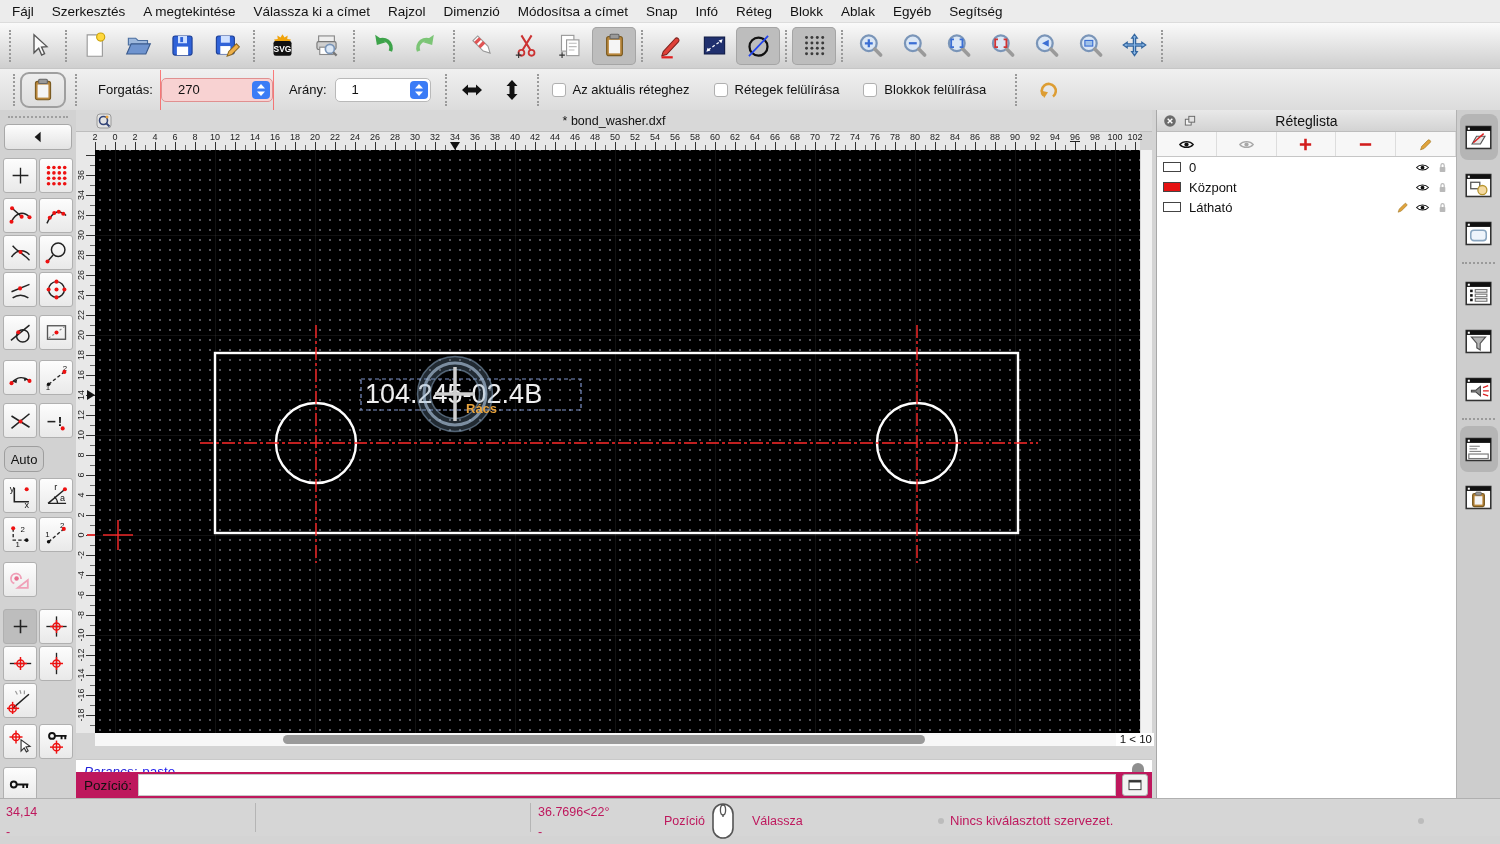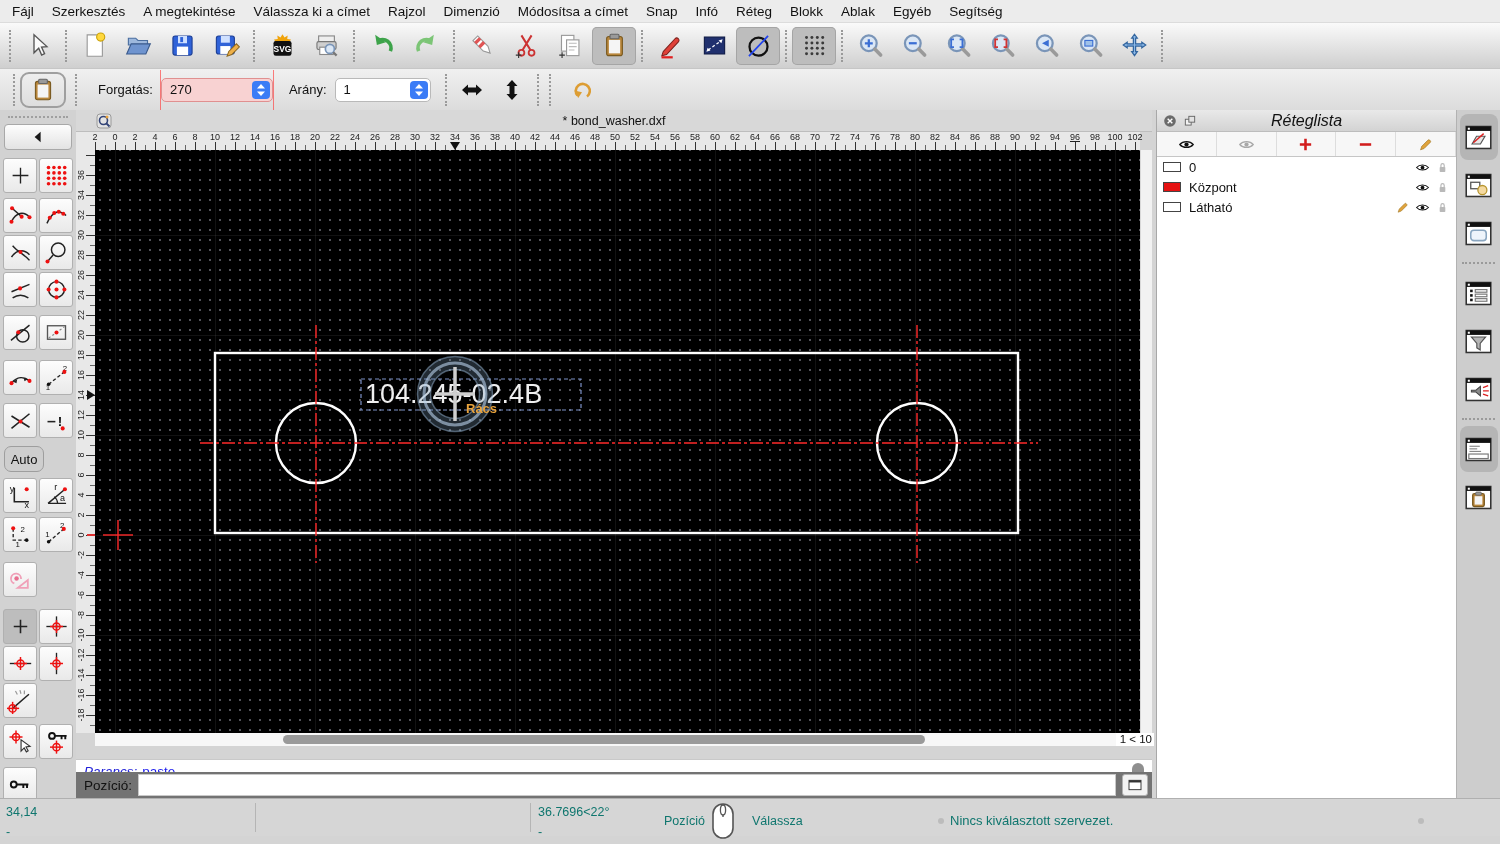--- a/index.html
+++ b/index.html
@@ -17,21 +17,21 @@
   .tb-btn svg{width:27px;height:27px;}
   .tb-btn.active{background:#bdbdbd;box-shadow:inset 0 0 0 1px #a5a5a5;}
   .tb-sep{height:32px;border-left:2px dotted #9a9a9a;margin:0 5px;}
 
   
   #toolbar2{position:absolute;left:0;top:68px;width:1500px;height:42px;background:linear-gradient(#f0f0f0,#dcdcdc);border-top:1px solid #c6c6c6;display:flex;align-items:center;padding-left:8px;font-size:13px;color:#111;}
   .big-btn{width:46px;height:36px;border:2px solid #9f9f9f;border-radius:9px;display:flex;align-items:center;justify-content:center;margin-right:4px;}
   .big-btn svg{width:26px;height:26px;}
   .opt-label{margin:0 8px 0 16px;}
   .field{position:relative;height:24px;border-radius:5px;border:1px solid #b9b9b9;background:#fff;}
-  .field .val{display:block;font-size:13px;line-height:22px;padding:0 22px 0 8px;}
+  .field .val{display:block;font-size:13px;line-height:22px;padding:0 22px 0 16px;}
   .field.pink{background:#f8d2d2;border-color:#e09090;}
   .fieldwrap{position:relative;}
   .guide-v{position:absolute;width:1px;top:-8px;bottom:-8px;background:rgba(255,60,60,.65);}
   .stepper{position:absolute;right:2px;top:2px;width:18px;height:18px;background:#3b7cf6;border-radius:4px;display:flex;align-items:center;justify-content:center;}
   .stepper svg{width:10px;height:14px;}
   .flip-btn{width:40px;height:36px;display:flex;align-items:center;justify-content:center;}
   .flip-btn svg{width:24px;height:24px;}
   .chk{display:flex;align-items:center;margin-right:24px;font-size:13px;}
   .chk .box{width:14px;height:14px;background:#fff;border:1px solid #b0b0b0;border-radius:3px;margin-right:7px;}
 
@@ -80,48 +80,48 @@
   #hscroll{position:absolute;left:95px;top:733px;width:1025px;height:13px;background:#f7f7f7;}
   #hscroll .thumb{position:absolute;left:188px;top:2px;width:642px;height:9px;background:#9a9a9a;border-radius:5px;}
   #scorner{position:absolute;left:1140px;top:733px;width:12px;height:13px;background:#cfcfcf;}
   #gridinfo{position:absolute;left:1116px;top:733px;width:38px;height:13px;background:#fff;font-size:11.5px;line-height:13px;text-align:right;padding-right:2px;color:#111;}
 
   
   #cmdrow{position:absolute;left:76px;top:747px;width:1076px;height:24px;background:#fff;border-top:1px solid #c9c9c9;border-bottom:1px solid #c9c9c9;font-size:13.5px;line-height:23px;padding-left:8px;margin-top:12px;}
   #cmdrow .prompt{color:#2323d8;font-style:italic;}
   #cmdrow .cmd{color:#2323ee;margin-left:5px;}
   #cmdrow .mini-thumb{position:absolute;right:8px;top:3px;width:12px;height:18px;background:#8f8f8f;border-radius:6px;}
-  #posrow{position:absolute;left:76px;top:772px;width:1076px;height:26px;background:#737373;display:flex;align-items:center;}
+  #posrow{position:absolute;left:76px;top:772px;width:1076px;height:26px;background:#be185d;display:flex;align-items:center;}
   #posrow .plabel{font-size:13.5px;margin:0 6px 0 8px;color:#111;}
   #posrow .pos-input{flex:1;height:22px;background:#fff;border:1px solid #c9c9c9;}
   #posrow .cmd-toggle{width:26px;height:22px;background:#f2f2f2;border:1px solid #b0b0b0;border-radius:3px;margin:0 4px 0 6px;display:flex;align-items:center;justify-content:center;}
   #posrow .cmd-toggle svg{width:18px;height:16px;}
 
   
   #rightpanel{position:absolute;left:1156px;top:110px;width:300px;height:688px;background:#fff;border-left:1px solid #a8a8a8;}
   #rp-header{height:22px;background:linear-gradient(#e9e9e9,#d3d3d3);display:flex;align-items:center;position:relative;border-bottom:1px solid #bdbdbd;}
   #rp-header .hicon{width:14px;height:14px;margin-left:6px;}
-  #rp-header .ptitle{position:absolute;left:0;right:0;text-align:center;font-size:16px;color:#111;font-style:italic;}
+  #rp-header .ptitle{position:absolute;left:0;right:0;text-align:center;font-size:14px;color:#111;}
   #rp-toolbar{height:25px;display:grid;grid-template-columns:repeat(5,1fr);background:#f7f7f7;border-bottom:1px solid #c6c6c6;}
   #rp-toolbar .cell{display:flex;align-items:center;justify-content:center;border-right:1px solid #ddd;}
   #rp-toolbar .cell svg{width:17px;height:17px;}
   .layer-row{height:20px;display:flex;align-items:center;padding:0 6px;font-size:13px;color:#111;}
   .layer-row .swatch{width:18px;height:10px;border:1px solid #444;margin-right:8px;flex:none;}
   .layer-row .lname{flex:1;}
   .layer-row svg{width:15px;height:15px;margin-left:5px;flex:none;}
 
   
   #rightdock{position:absolute;left:1456px;top:110px;width:44px;height:688px;background:#cdcdcd;border-left:1px solid #b2b2b2;padding-top:2px;}
   .dock-btn{width:38px;height:46px;margin:2px auto;display:flex;align-items:center;justify-content:center;border-radius:8px;}
   .dock-btn svg{width:31px;height:31px;}
   .dock-btn.active{background:#b5b5b5;}
   .dock-sep{margin:6px 5px;border-top:2px dotted #9a9a9a;height:2px;}
 
   
-  #statusbar{position:absolute;left:0;top:798px;width:1500px;height:38px;background:#d6d6d6;border-top:1px solid #b0b0b0;font-size:12.5px;color:#0f766e;}
+  #statusbar{position:absolute;left:0;top:798px;width:1500px;height:38px;background:#d6d6d6;border-top:1px solid #b0b0b0;font-size:12.5px;color:#be185d;}
   .sb{position:absolute;}
   .sb-div{position:absolute;top:4px;bottom:4px;width:1px;background:#b5b5b5;}
   .sb-dot{position:absolute;width:6px;height:6px;border-radius:3px;background:#bcbcbc;}
   #sb-mouse{position:absolute;left:706px;top:3px;width:34px;height:40px;}
 </style>
 </head>
 <body>
 
 <div id="root">
   <div id="menubar">
@@ -374,20 +374,34 @@
         <svg viewBox="0 0 24 24">
           <path d="M2 12 L8 6.5 V9.5 H16 V6.5 L22 12 L16 17.5 V14.5 H8 V17.5 Z" fill="#111"></path>
         </svg>
       </div>
     <div class="flip-btn">
         <svg viewBox="0 0 24 24">
           <path d="M12 2 L17.5 8 H14.5 V16 H17.5 L12 22 L6.5 16 H9.5 V8 H6.5 Z" fill="#111"></path>
         </svg>
       </div>
     <div class="tb-sep"></div>
+    <div id="chkgroup" style="display:flex;align-items:center;margin-left:8px;">
+        <label class="chk">
+          <span class="box"></span>
+          <span>Az aktuális réteghez</span>
+        </label>
+        <label class="chk">
+          <span class="box"></span>
+          <span>Rétegek felülírása</span>
+        </label>
+        <label class="chk">
+          <span class="box"></span>
+          <span>Blokkok felülírása</span>
+        </label>
+      </div>
     <div class="tb-sep"></div>
     <div class="flip-btn" style="margin-left:6px;">
         <svg viewBox="0 0 24 24">
           <path d="M7.5 17.5 a7 7 0 1 1 9.5 1" fill="none" stroke="#dd9d33" stroke-width="2.6"></path>
           <path d="M4.2 12.5 L8.2 20 L12 14.2 Z" fill="#dd9d33"></path>
         </svg>
       </div>
   </div>
 
   <div id="leftdock">

